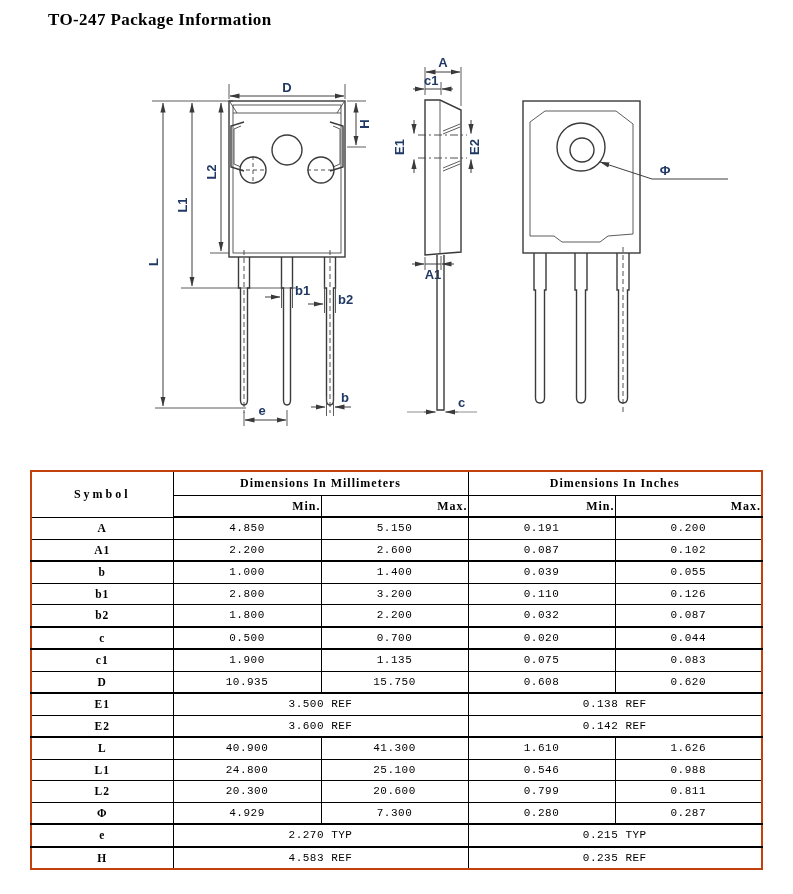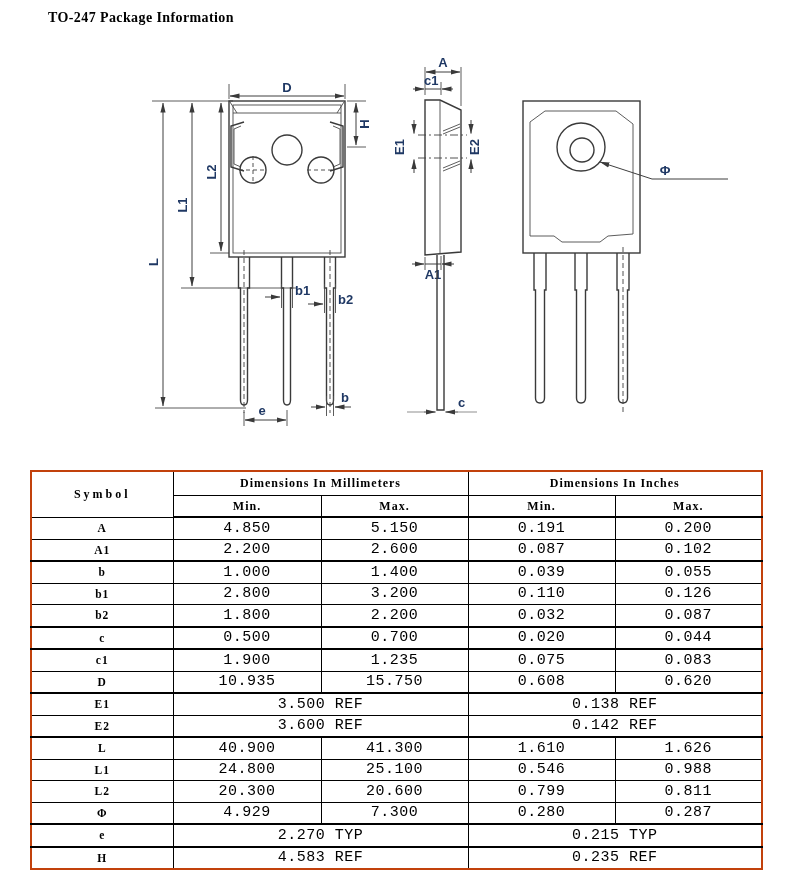--- a/index.html
+++ b/index.html
@@ -1,18 +1,18 @@
 <!DOCTYPE html>
 <html><head>
 <meta charset="utf-8">
 <style>
   html,body{margin:0;padding:0;background:#fff;}
   .page{position:relative;width:793px;height:894px;background:#fff;overflow:hidden;
         font-family:"Liberation Serif",serif;}
-  .page-title{position:absolute;left:48px;top:10px;margin:0;font-size:14px;font-weight:bold;
+  .page-title{position:absolute;left:48px;top:10px;margin:0;font-size:17px;font-weight:bold;
         color:#000;letter-spacing:.4px;font-family:"Liberation Serif",serif;}
   svg.drawing{position:absolute;left:0;top:0;}
 
   
   .ol{stroke:#3a3a3a;stroke-width:1.4;fill:none;}
   .th{stroke:#4a4a4a;stroke-width:.9;fill:none;}
   .dim{stroke:#3f3f3f;stroke-width:1;fill:none;}
   .ext{stroke:#4a4a4a;stroke-width:.9;fill:none;}
   .dash{stroke:#3f3f3f;stroke-width:.9;fill:none;stroke-dasharray:5 3;}
   .cdash{stroke:#3f3f3f;stroke-width:.9;fill:none;stroke-dasharray:4 3;}
@@ -20,25 +20,25 @@
   .gray{stroke:#9a9a9a;stroke-width:1.1;fill:none;}
   .lbl{font:bold 13px "Liberation Sans",sans-serif;fill:#1f3864;}
   .ae{marker-end:url(#aE);} .as{marker-start:url(#aS);}
 
   
   table.dims{position:absolute;left:30px;top:470px;width:731px;border-collapse:collapse;
         table-layout:fixed;border:2px solid #c2410c;background:#fff;}
   table.dims td{border:1px solid #000;text-align:center;vertical-align:middle;padding:0;
         height:20.5px;color:#000;overflow:hidden;}
   tr.h1 td{height:23px;}
-  tr.h2 td{height:20px;border-bottom:2.5px solid #000;}
+  tr.h2 td{height:20px;border-bottom:2.5px solid #000;text-align:right;}
   .hd{font-family:"Liberation Serif",serif;font-weight:bold;font-size:12px;letter-spacing:1px;}
   td.symhd{letter-spacing:3px;}
   td.sym{font-family:"Liberation Serif",serif;font-weight:bold;font-size:11.5px;letter-spacing:1px;}
-  td.val{font-family:"Liberation Mono",monospace;font-size:15px;letter-spacing:.5px;}
+  td.val{font-family:"Liberation Mono",monospace;font-size:11px;letter-spacing:.5px;}
   tr.grp td{border-bottom:2.5px solid #000;}
 </style>
 </head>
 <body>
 
 <div class="page">
 
   <h1 class="page-title">TO-247 Package Information</h1>
 
   <svg class="drawing" width="793" height="460" viewBox="0 0 793 460">
@@ -242,21 +242,21 @@
       <tr class="grp">
         <td class="sym">c</td>
         <td class="val">0.500</td>
         <td class="val">0.700</td>
         <td class="val">0.020</td>
         <td class="val">0.044</td>
       </tr>
       <tr>
         <td class="sym">c1</td>
         <td class="val">1.900</td>
-        <td class="val">1.235</td>
+        <td class="val">1.135</td>
         <td class="val">0.075</td>
         <td class="val">0.083</td>
       </tr>
       <tr class="grp">
         <td class="sym">D</td>
         <td class="val">10.935</td>
         <td class="val">15.750</td>
         <td class="val">0.608</td>
         <td class="val">0.620</td>
       </tr>

